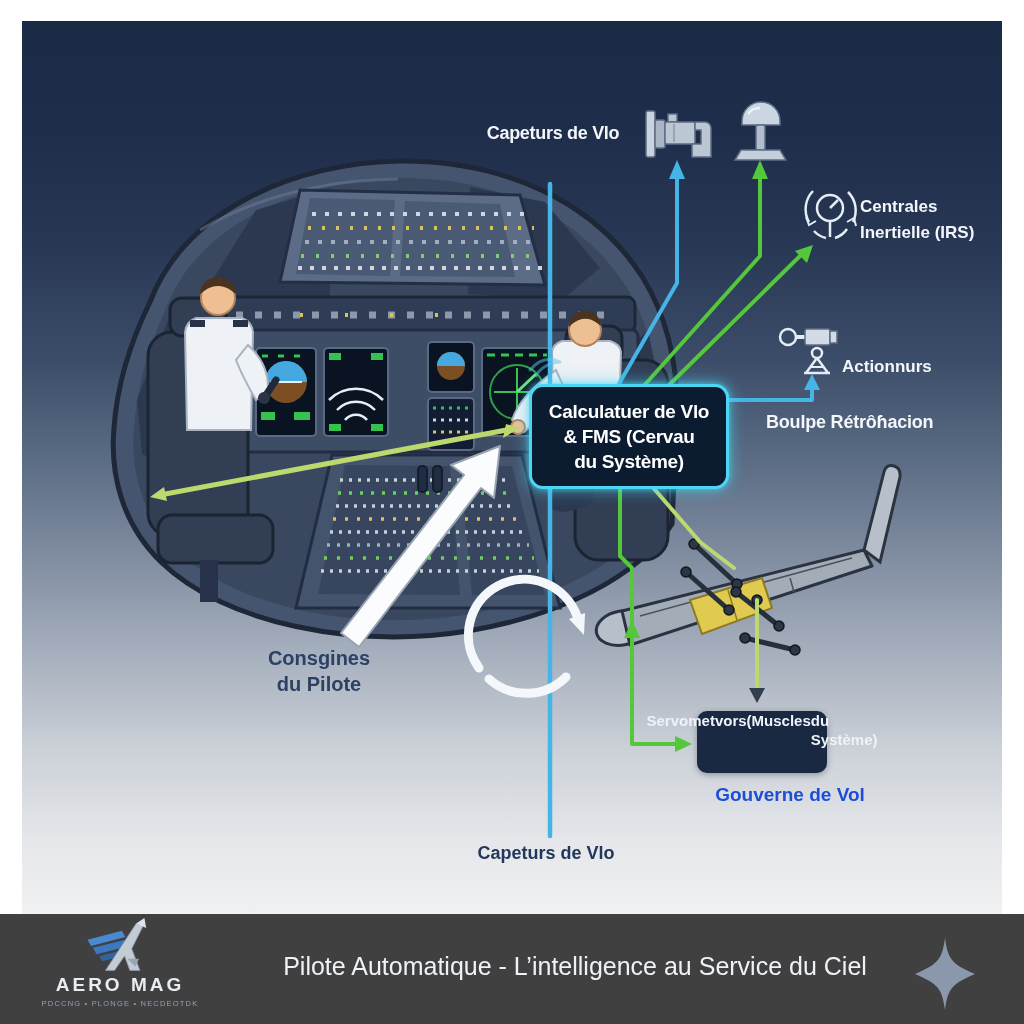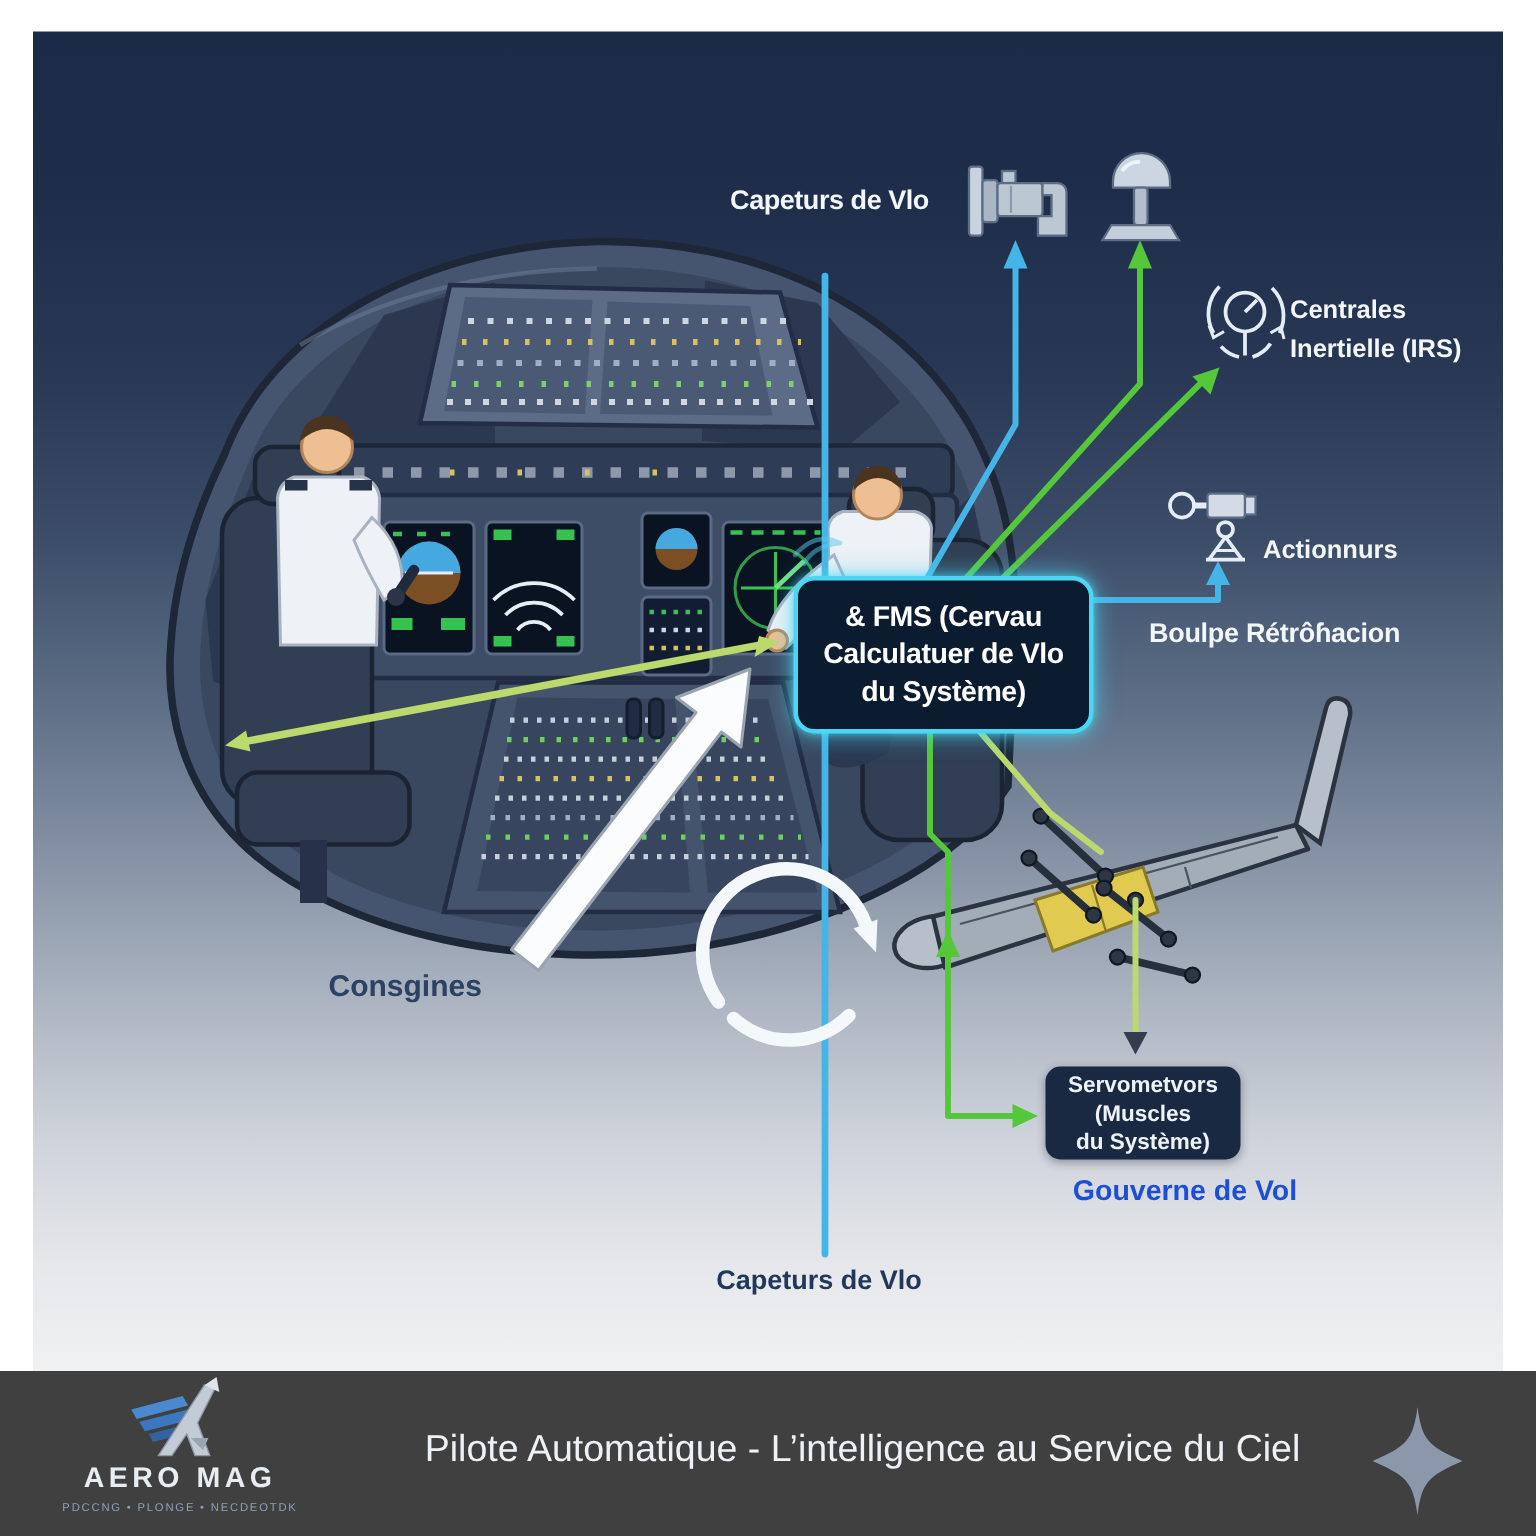--- a/index.html
+++ b/index.html
@@ -8,29 +8,29 @@
   .panel{position:absolute;left:22px;top:21px;width:980px;height:893px;
          background:linear-gradient(180deg,#1b2a45 0%,#1e2e4a 12%,#283854 25%,#3c4d69 38%,
                     #5d6e86 50%,#8793a6 62%,#aab3c0 72%,#cdd2d9 82%,#e5e7ea 92%,#f0f1f2 100%);}
   .scene{position:absolute;left:0;top:0;width:1024px;height:1024px;}
   .lbl{position:absolute;color:#f3f6fa;font-weight:700;white-space:nowrap;}
   .lbl .ln{display:block;}
   .sensors-top{left:453px;top:123px;width:200px;text-align:center;font-size:18px;letter-spacing:-.3px;}
   .irs{left:860px;top:194px;font-size:17px;line-height:26px;}
   .actuators{left:842px;top:334px;font-size:17px;margin-top:23px;}
   .feedback{left:766px;top:412px;font-size:18px;font-weight:600;letter-spacing:-.2px;}
-  .pilot-cmd{left:219px;top:645px;width:200px;text-align:left;font-size:20px;line-height:26px;color:#2c4163;}
+  .pilot-cmd{left:219px;top:645px;width:200px;text-align:center;font-size:20px;line-height:26px;color:#2c4163;}
   .gouverne{left:690px;top:784px;width:200px;text-align:center;font-size:19px;color:#1d4ed8;}
   .sensors-bottom{left:446px;top:843px;width:200px;text-align:center;font-size:18px;color:#22375c;}
   .computer-box{position:absolute;left:529px;top:384px;width:194px;height:99px;background:#0b1b30;
         border:3px solid #4bd7f4;border-radius:14px;box-shadow:0 0 16px rgba(75,215,244,.75),0 0 5px rgba(75,215,244,.6);
         color:#ffffff;display:flex;flex-direction:column;justify-content:center;text-align:center;
         font-size:19px;font-weight:700;line-height:25px;letter-spacing:-.3px;}
   .servo-box{position:absolute;left:697px;top:711px;width:130px;height:62px;background:#192942;border-radius:10px;
-        color:#eef3f9;display:flex;flex-direction:column;justify-content:center;text-align:center;
+        color:#eef3f9;display:flex;flex-direction:row;justify-content:center;text-align:left;
         font-size:15px;font-weight:700;line-height:19px;box-shadow:0 2px 6px rgba(20,30,50,.35);}
   .footer{position:absolute;left:0;top:914px;width:1024px;height:110px;background:#404040;}
   .brand{position:absolute;left:35px;top:4px;width:170px;text-align:center;}
   .brand-name{color:#e8edf3;font-size:19px;font-weight:700;letter-spacing:3px;margin-top:-4px;}
   .brand-tagline{color:#8da0b8;font-size:7.5px;letter-spacing:1.2px;margin-top:3px;}
   .footer-title{position:absolute;left:245px;top:38px;width:660px;text-align:center;color:#eef2f7;
         font-size:25px;font-weight:400;white-space:nowrap;}
   .sparkle{position:absolute;left:905px;top:18px;}
 </style>
 </head>
@@ -263,27 +263,28 @@
   <div class="lbl irs">
     <span class="ln">Centrales</span>
     <span class="ln">Inertielle (IRS)</span>
   </div>
 
   <div class="lbl actuators">Actionnurs</div>
 
   <div class="lbl feedback">Boulpe Rétrôɦacion</div>
 
   <div class="computer-box">
+    <span class="ln">Calculatuer de Vlo</span>
     <span class="ln">&amp; FMS (Cervau</span>
-    <span class="ln">Calculatuer de Vlo</span>
     <span class="ln">du Système)</span>
   </div>
 
   <div class="lbl pilot-cmd">
     <span class="ln">Consgines</span>
+    <span class="ln">du Pilote</span>
   </div>
 
   <div class="servo-box">
     <span class="ln">Servometvors</span>
     <span class="ln">(Muscles</span>
     <span class="ln">du Système)</span>
   </div>
 
   <div class="lbl gouverne">Gouverne de Vol</div>
 

